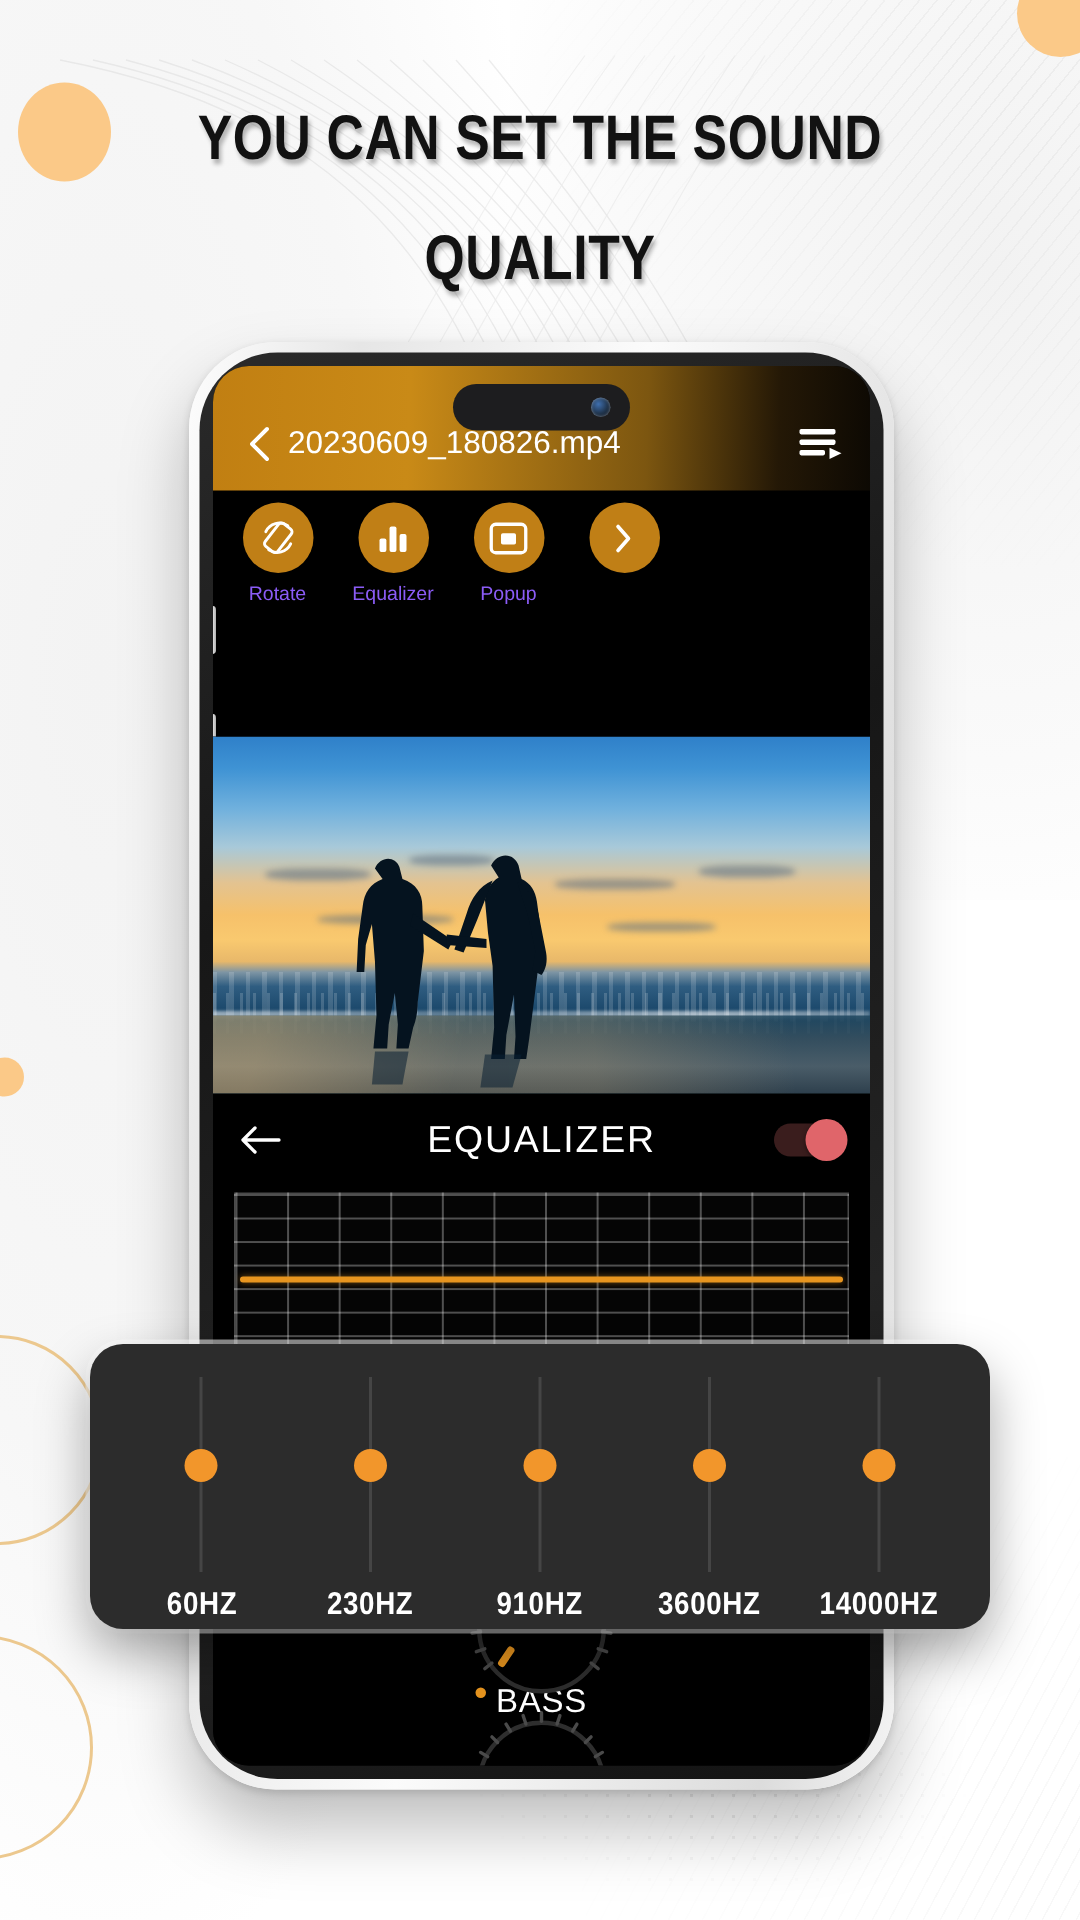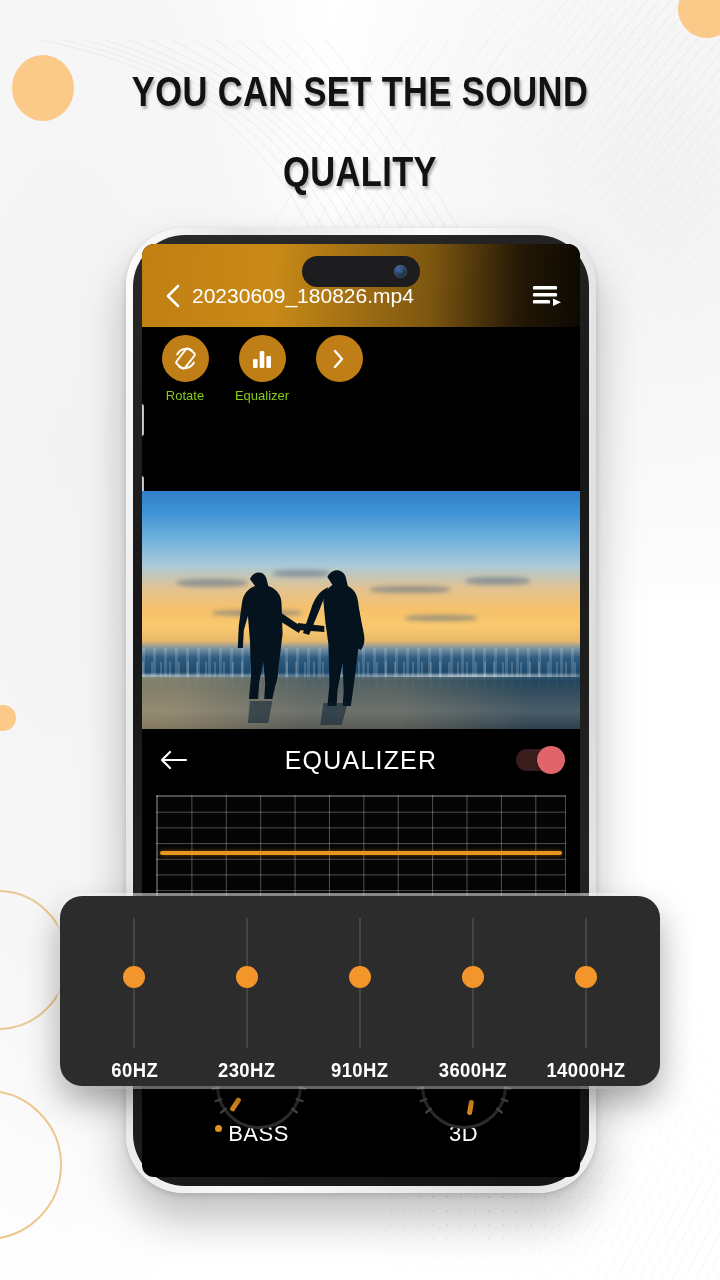--- a/index.html
+++ b/index.html
@@ -90,21 +90,21 @@
   }
   .phone-frame {
     width:100%; height:100%;
     border-radius:52px;
     background:linear-gradient(160deg,#2a2a2a 0%,#171717 35%,#242424 70%,#131313 100%);
     padding:9px;
   }
   .screen {
     position:relative;
     width:100%; height:100%;
-    border-radius:12px;
+    border-radius:24px;
     background:#000;
     overflow:hidden;
   }
   .btn-side {
     position:absolute; border-radius:3px;
     background:linear-gradient(90deg,#c9c9c9,#f2f2f2 45%,#aeaeae);
     box-shadow:0 1px 2px rgba(0,0,0,.35);
   }
   .btn-mute  { left:-3px; top:160px;  width:5px; height:32px; }
   .btn-volup { left:-3px; top:232px;  width:5px; height:60px; }
@@ -152,21 +152,21 @@
   .quick-bar {
     background:#000; padding:8px 10px 10px 10px;
     display:flex; gap:11px;
   }
   .qa { width:66px; display:flex; flex-direction:column; align-items:center; }
   .qa-circle {
     width:47px; height:47px; border-radius:50%;
     background:#c07f16;
     display:flex; align-items:center; justify-content:center;
   }
-  .qa-label { margin-top:6px; font-size:13px; color:#84cc16; }
+  .qa-label { margin-top:6px; font-size:13px; color:#8b5cf6; }
 
   .video-gap { background:#000; height:78px; }
 
   
   .video-area {
     position:relative; width:100%; height:238px; overflow:hidden;
     background:#000;
   }
   .sky {
     position:absolute; inset:0;
@@ -250,21 +250,21 @@
     position:absolute; top:0; width:2px; height:96px;
     background:rgba(255,255,255,.18);
   }
   .eq-thumb {
     position:absolute; top:44px; width:13px; height:13px;
     border-radius:50%; background:#e8951f;
   }
   .eq-freq {
     position:absolute; top:102px; font-size:11px; color:#9a9a9a; white-space:nowrap;
   }
-  .eq-knobs { display:flex; margin-top:4px; padding:0 14px; }
+  .eq-knobs { display:flex; margin-top:4px; padding:0 14px;flex-direction:column; }
   .knob-wrap { flex:1; display:flex; flex-direction:column; align-items:center; position:relative; }
   .knob-dial {
     width:86px; height:86px; border-radius:50%;
     border:3px solid #2e2e2e; position:relative;
     background:#000;
   }
   .knob-ticks { position:absolute; inset:-11px; }
   .knob-pointer {
     position:absolute; left:18%; bottom:17%;
     width:5px; height:15px; border-radius:2px;
@@ -401,20 +401,29 @@
           <div class="qa-circle">
             <svg width="24" height="24" viewBox="0 0 24 24">
               <rect x="3" y="12" width="4.6" height="9" rx="1.3" fill="#fff"></rect>
               <rect x="9.7" y="4" width="4.6" height="17" rx="1.3" fill="#fff"></rect>
               <rect x="16.4" y="9" width="4.6" height="12" rx="1.3" fill="#fff"></rect>
             </svg>
           </div>
           <div class="qa-label">Equalizer</div>
         </div>
 
+        <div class="qa">
+          <div class="qa-circle">
+            <svg width="26" height="22" viewBox="0 0 26 22" fill="none">
+              <rect x="1.5" y="1.5" width="23" height="19" rx="3" stroke="#fff" stroke-width="2.2"></rect>
+              <rect x="8" y="7.5" width="10" height="7.5" rx="1.2" fill="#fff"></rect>
+            </svg>
+          </div>
+          <div class="qa-label">Popup</div>
+        </div>
 
 
         <div class="qa">
           <div class="qa-circle">
             <svg width="16" height="22" viewBox="0 0 16 22" fill="none">
               <path d="M4 3 L11 11 L4 19" stroke="#fff" stroke-width="2.4" stroke-linecap="round" stroke-linejoin="round"></path>
             </svg>
           </div>
           <div class="qa-label"></div>
         </div>

